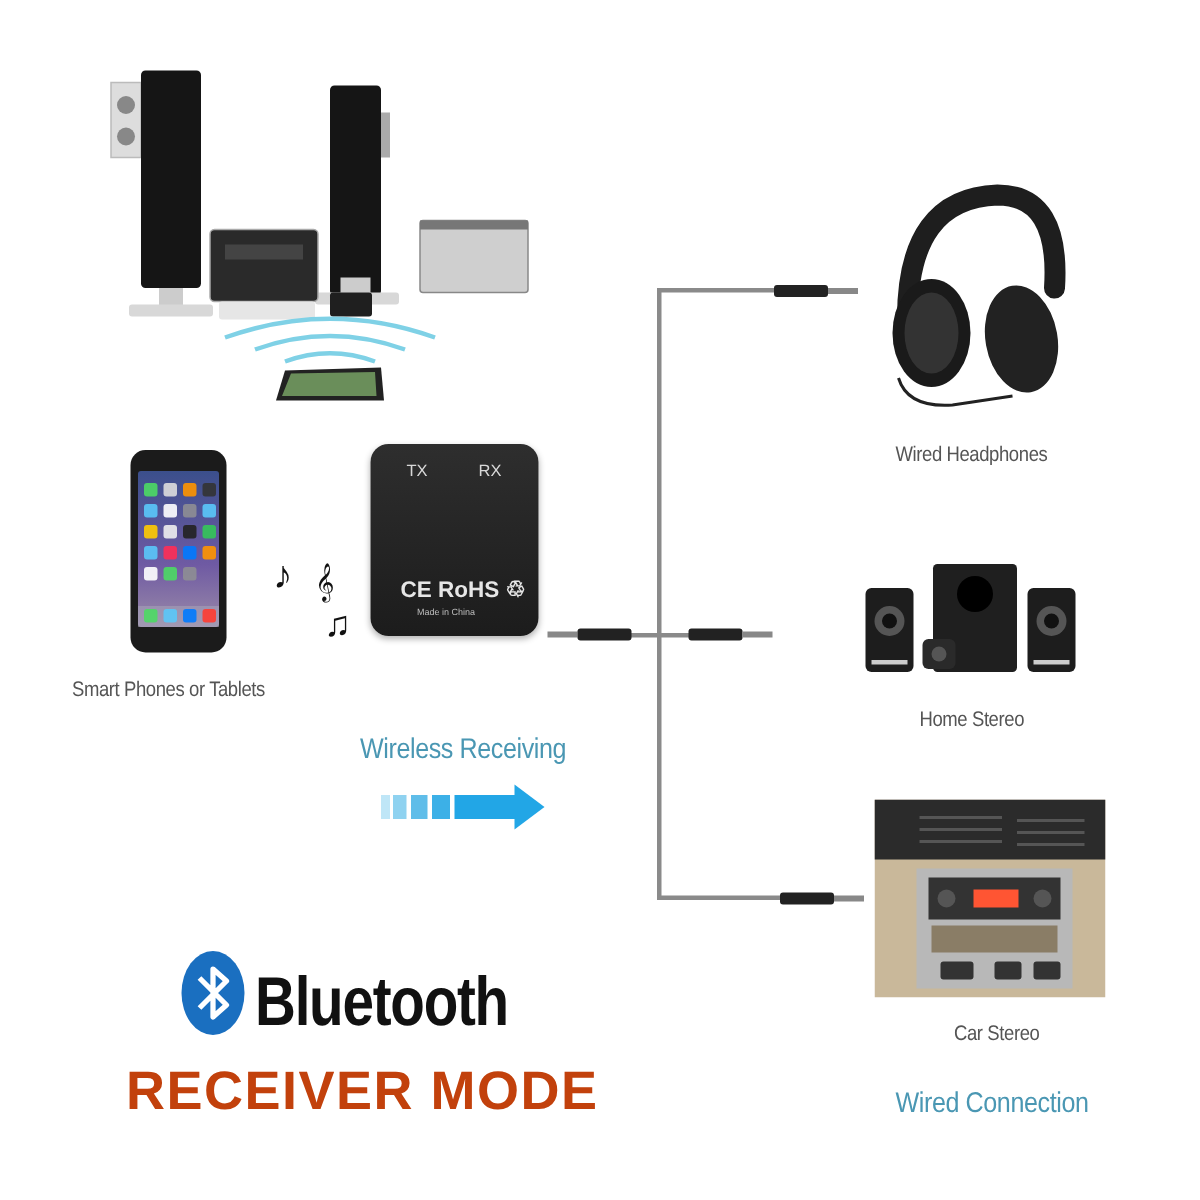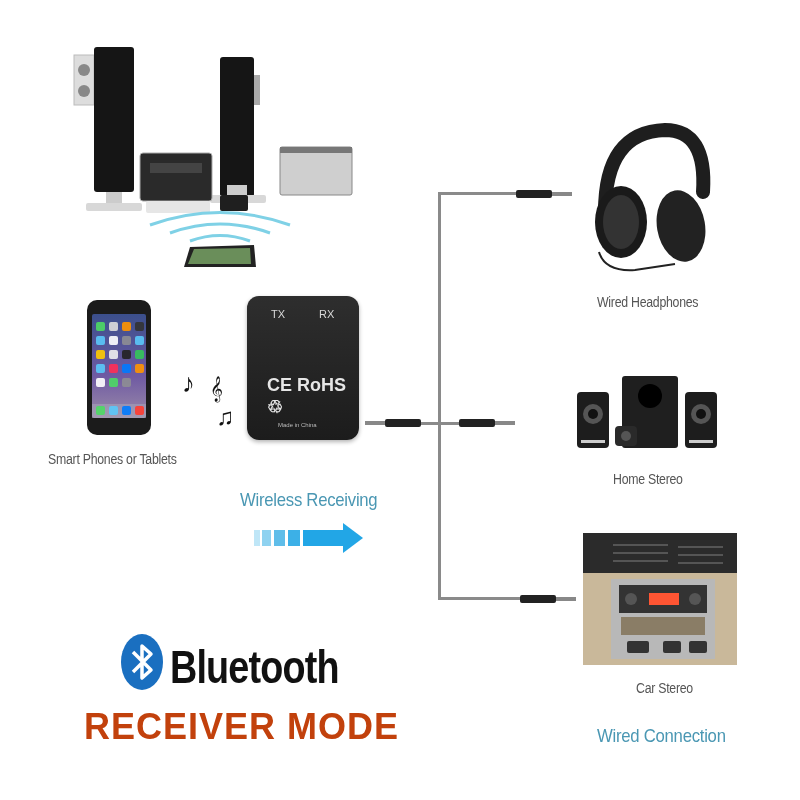--- a/index.html
+++ b/index.html
@@ -1,23 +1,23 @@
 <!DOCTYPE html>
 <html><head>
 <meta charset="utf-8">
 <style>
   html,body{margin:0;padding:0;}
   body{width:800px;height:800px;background:#ffffff;position:relative;overflow:hidden;font-family:"Liberation Sans",sans-serif;}
   .abs{position:absolute;}
   .label{position:absolute;color:#555;font-family:"Liberation Sans",sans-serif;font-size:14px;letter-spacing:-0.3px;transform:scaleX(0.88);transform-origin:left top;white-space:nowrap;}
   .teal{color:#4a97b3;}
   
-  .receiver{left:247px;top:296px;width:112px;height:144px;background:linear-gradient(180deg,#2e2e2e,#1c1c1c);border-radius:12px;box-shadow:0 2px 4px rgba(0,0,0,.3);}
+  .receiver{left:247px;top:296px;width:112px;height:128px;background:linear-gradient(180deg,#2e2e2e,#1c1c1c);border-radius:12px;box-shadow:0 2px 4px rgba(0,0,0,.3);}
   .rx-txt{position:absolute;color:#d8d8d8;font-size:11px;top:12px;}
-  .ce{position:absolute;left:20px;bottom:22px;color:#e6e6e6;font-size:18px;font-weight:bold;}
+  .ce{position:absolute;left:20px;bottom:22px;color:#e6e6e6;font-size:15px;font-weight:bold;}
   .made{position:absolute;left:31px;bottom:12px;color:#bbb;font-size:6px;}
   
   .cable{position:absolute;background:#8a8a8a;}
   .plug{position:absolute;height:8px;}
   .plug .body{position:absolute;top:0;height:8px;background:#222;border-radius:2px;}
   .plug .pin{position:absolute;top:2px;height:4px;background:#888;}
   
   .bt-title{left:170px;top:640px;font-size:46px;font-weight:bold;color:#111;letter-spacing:-1px;transform:scaleX(0.82);transform-origin:left top;}
   .bt-mode{left:84px;top:706px;font-size:36px;font-weight:bold;color:#c2410c;letter-spacing:1px;}
   

